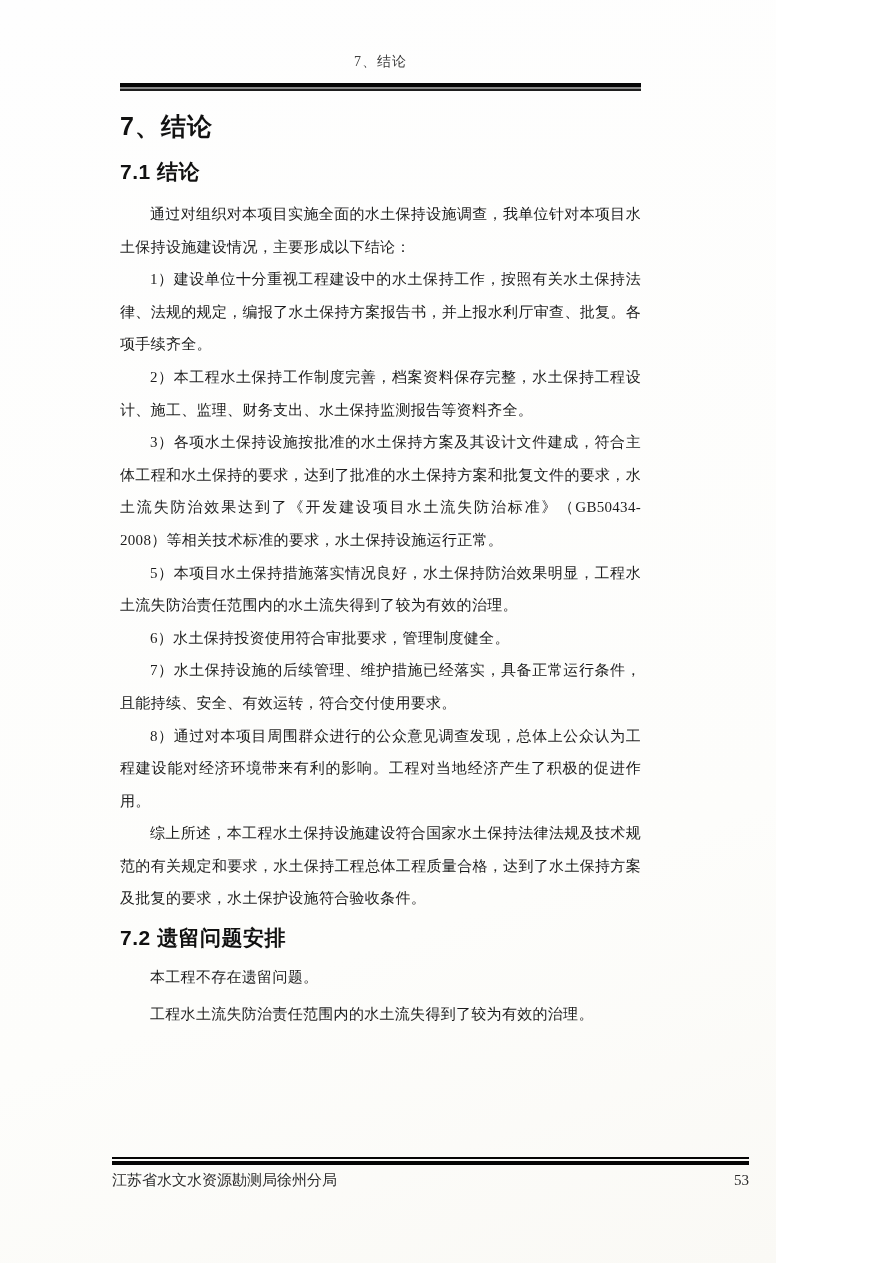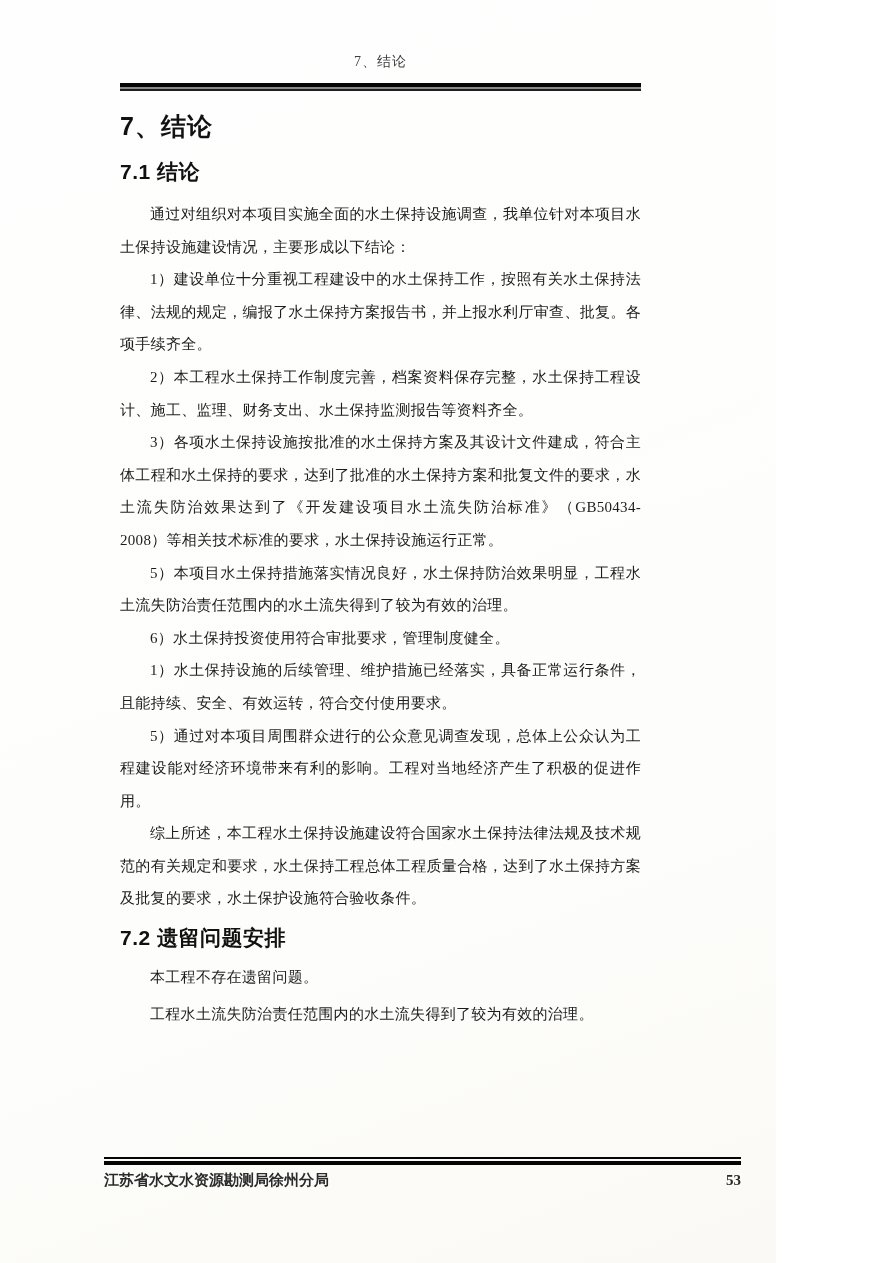--- a/index.html
+++ b/index.html
@@ -61,24 +61,23 @@
     margin: 0;
     text-align: justify;
     text-indent: 2em;
     color: #1c1c1c;
     letter-spacing: 0.3px;
   }
   p.body-para + p.body-para { margin-top: 0; }
   .sec2 p.body-para + p.body-para { margin-top: 4px; }
   .footer {
     position: absolute;
-    left: 104px;
+    left: 112px;
     top: 1157px;
     width: 637px;
-    font-weight: bold;
   }
   .footer-rule {
     height: 2px;
     background: transparent;
     border-top: 2px solid #050505;
     border-bottom: 4px solid #050505;
   }
   .footer-row {
     display: flex;
     justify-content: space-between;
@@ -102,22 +101,22 @@
 
   <h2 class="section">7.1 结论</h2>
 
   <div class="sec1">
     <p class="body-para">通过对组织对本项目实施全面的水土保持设施调查，我单位针对本项目水土保持设施建设情况，主要形成以下结论：</p>
     <p class="body-para">1）建设单位十分重视工程建设中的水土保持工作，按照有关水土保持法律、法规的规定，编报了水土保持方案报告书，并上报水利厅审查、批复。各项手续齐全。</p>
     <p class="body-para">2）本工程水土保持工作制度完善，档案资料保存完整，水土保持工程设计、施工、监理、财务支出、水土保持监测报告等资料齐全。</p>
     <p class="body-para">3）各项水土保持设施按批准的水土保持方案及其设计文件建成，符合主体工程和水土保持的要求，达到了批准的水土保持方案和批复文件的要求，水土流失防治效果达到了《开发建设项目水土流失防治标准》（GB50434-2008）等相关技术标准的要求，水土保持设施运行正常。</p>
     <p class="body-para">5）本项目水土保持措施落实情况良好，水土保持防治效果明显，工程水土流失防治责任范围内的水土流失得到了较为有效的治理。</p>
     <p class="body-para">6）水土保持投资使用符合审批要求，管理制度健全。</p>
-    <p class="body-para">1）水土保持设施的后续管理、维护措施已经落实，具备正常运行条件，且能持续、安全、有效运转，符合交付使用要求。</p>
-    <p class="body-para">5）通过对本项目周围群众进行的公众意见调查发现，总体上公众认为工程建设能对经济环境带来有利的影响。工程对当地经济产生了积极的促进作用。</p>
+    <p class="body-para">7）水土保持设施的后续管理、维护措施已经落实，具备正常运行条件，且能持续、安全、有效运转，符合交付使用要求。</p>
+    <p class="body-para">8）通过对本项目周围群众进行的公众意见调查发现，总体上公众认为工程建设能对经济环境带来有利的影响。工程对当地经济产生了积极的促进作用。</p>
     <p class="body-para">综上所述，本工程水土保持设施建设符合国家水土保持法律法规及技术规范的有关规定和要求，水土保持工程总体工程质量合格，达到了水土保持方案及批复的要求，水土保护设施符合验收条件。</p>
   </div>
 
   <h2 class="section section-late">7.2 遗留问题安排</h2>
 
   <div class="sec2">
     <p class="body-para">本工程不存在遗留问题。</p>
     <p class="body-para">工程水土流失防治责任范围内的水土流失得到了较为有效的治理。</p>
   </div>
 

